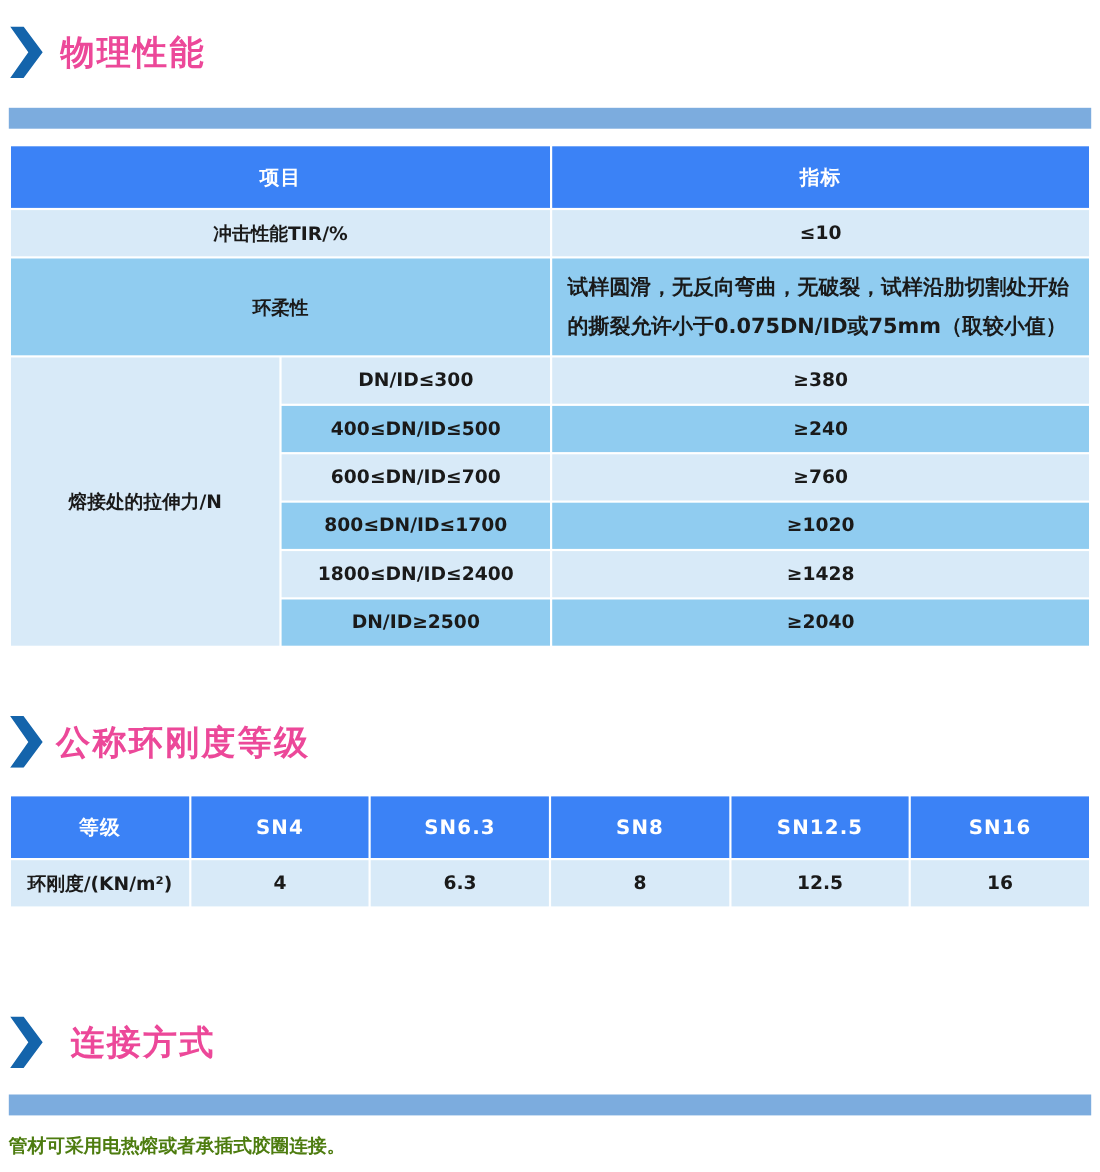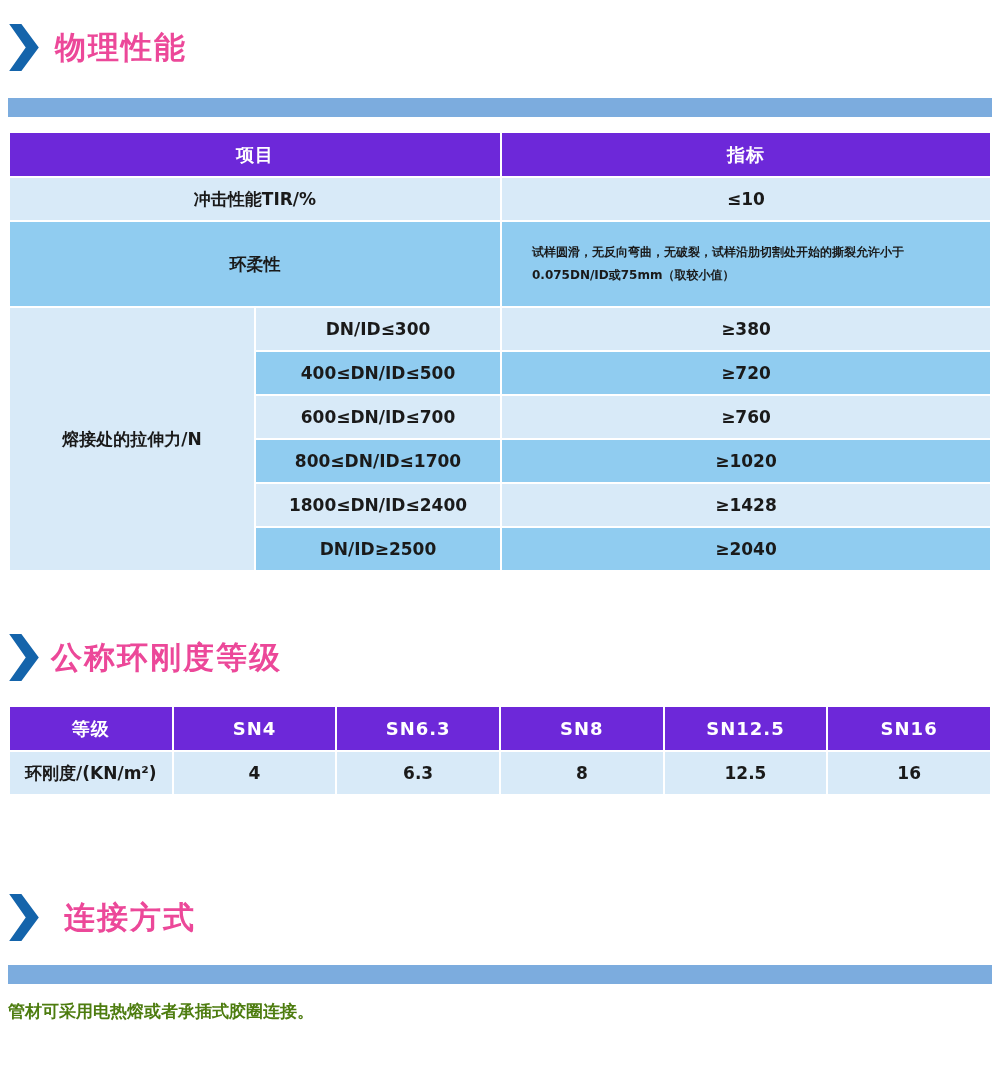--- a/index.html
+++ b/index.html
@@ -37,36 +37,36 @@
   .t1 { margin-top: 14px; }
   .t2 { margin-top: 24px; }
   th, td {
     text-align: center;
     vertical-align: middle;
     font-size: 17px;
     padding: 0 6px;
     overflow: hidden;
   }
   th {
-    background: #6d28d9;
+    background: #3b82f6;
     color: #ffffff;
     font-weight: bold;
     font-size: 18px;
-    height: 43px;
+    height: 56px;
     letter-spacing: 1px;
   }
   td { font-weight: 600; height: 42px; }
   .light { background: #d8eaf8; }
   .mid   { background: #90ccf0; }
   .tall td { height: 84px; }
   td.left-text {
     text-align: left;
-    padding: 8px 30px;
+    padding: 8px 14px;
     line-height: 1.9;
-    font-size: 12px;
+    font-size: 19px;
   }
 
   .sec2 { margin-top: 62px; gap: 11px; }
   .sec3 { margin-top: 98px; gap: 24px; }
 
   .note {
     margin: 16px 0 0 0;
     font-size: 17px;
     font-weight: bold;
     color: #4d7c0f;
@@ -105,21 +105,21 @@
         <td colspan="2" class="mid">环柔性</td>
         <td class="mid left-text">试样圆滑，无反向弯曲，无破裂，试样沿肋切割处开始的撕裂允许小于0.075DN/ID或75mm（取较小值）</td>
       </tr>
       <tr>
         <td rowspan="6" class="light">熔接处的拉伸力/N</td>
         <td class="light">DN/ID≤300</td>
         <td class="light">≥380</td>
       </tr>
       <tr>
         <td class="mid">400≤DN/ID≤500</td>
-        <td class="mid">≥720</td>
+        <td class="mid">≥240</td>
       </tr>
       <tr>
         <td class="light">600≤DN/ID≤700</td>
         <td class="light">≥760</td>
       </tr>
       <tr>
         <td class="mid">800≤DN/ID≤1700</td>
         <td class="mid">≥1020</td>
       </tr>
       <tr>

